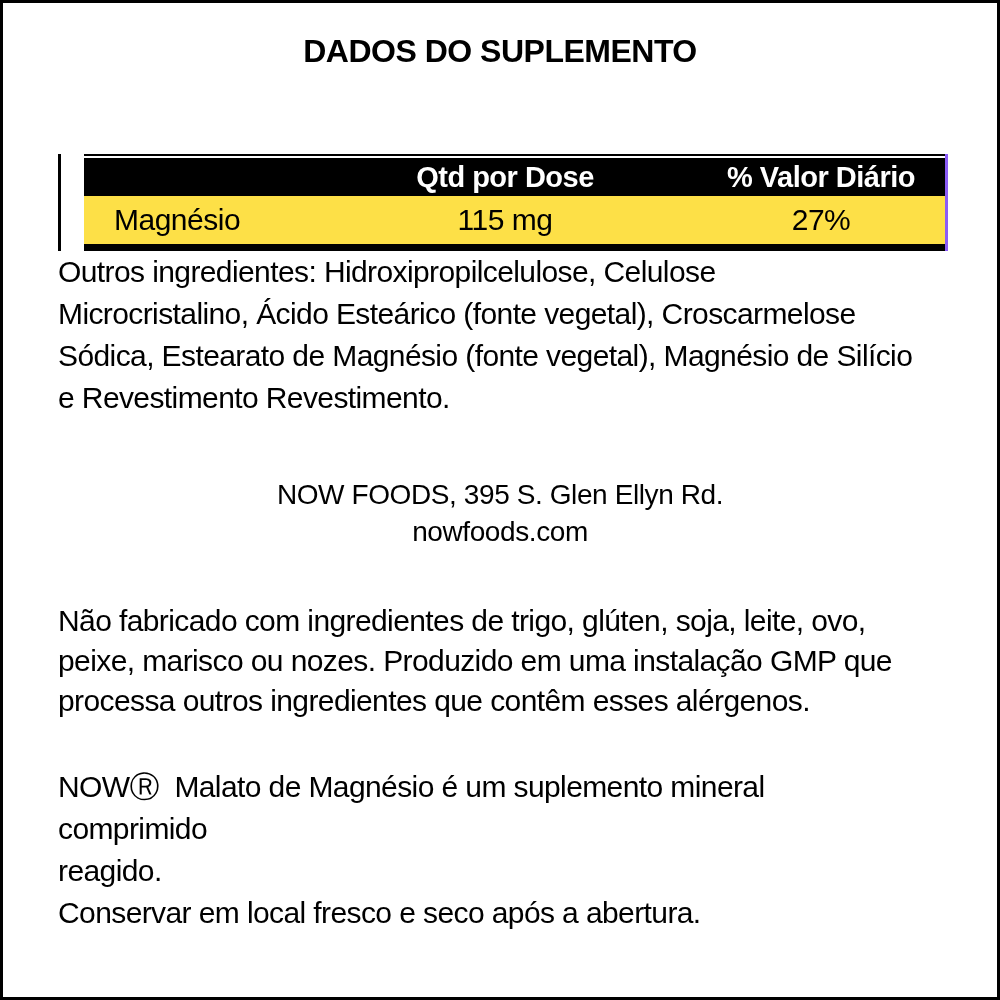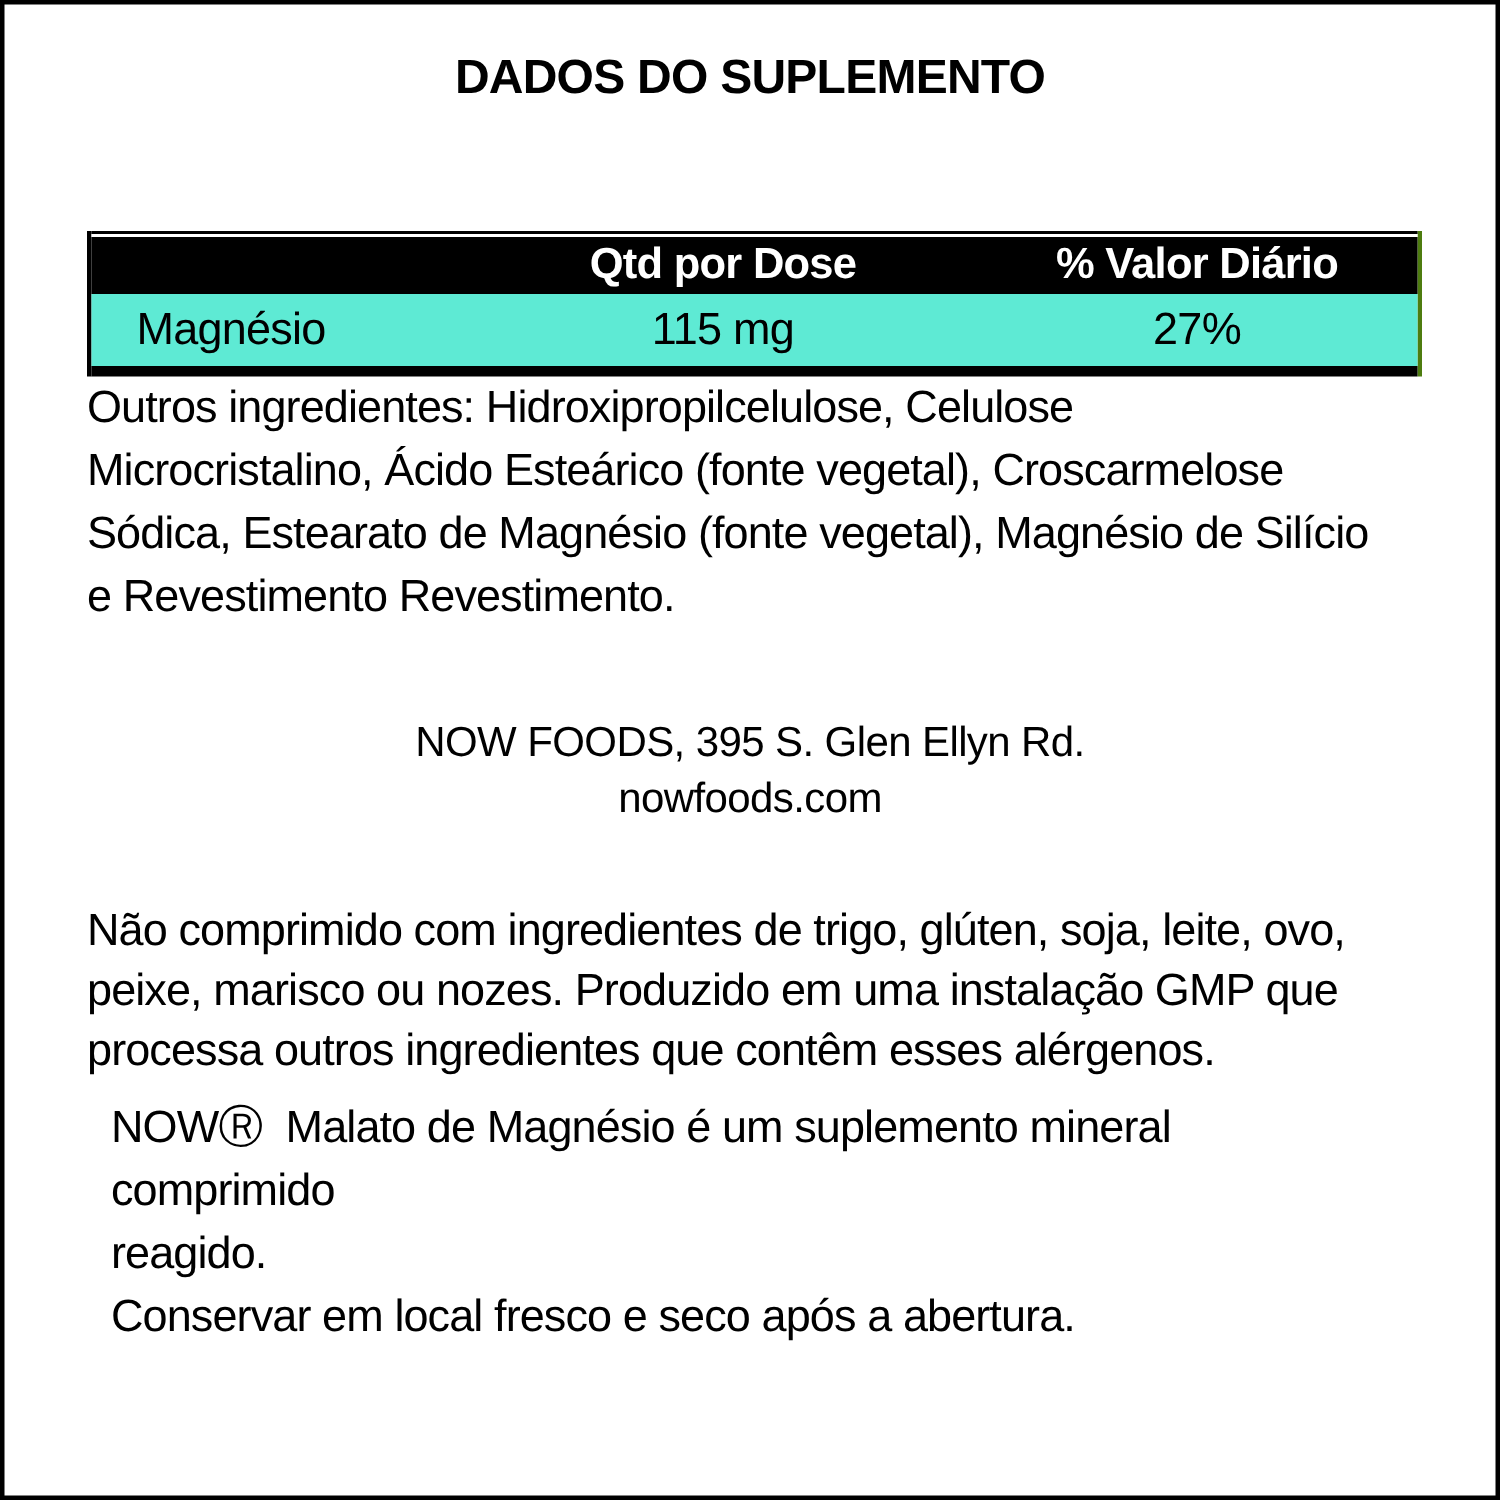--- a/index.html
+++ b/index.html
@@ -37,21 +37,22 @@
     letter-spacing: -0.5px;
   }
   
   .facts-table {
     position: absolute;
     left: 55px;
     top: 151px;
     width: 890px;
     box-sizing: border-box;
     border-left: 3px solid #000000;
-    border-right: 3px solid #4d7c0f;
+    border-right: 3px solid #8b5cf6;
+    padding-left: 23px;
   }
   .facts-toprule {
     height: 2px;
     background: #000000;
   }
   .facts-topgap {
     height: 2px;
     background: #ffffff;
   }
   .facts-header {
@@ -59,21 +60,21 @@
     height: 38px;
     background: #000000;
     color: #ffffff;
     font-size: 29px;
     font-weight: bold;
     letter-spacing: -0.5px;
   }
   .facts-row {
     position: relative;
     height: 48px;
-    background: #5eead4;
+    background: #fde047;
     color: #000000;
     font-size: 30px;
     letter-spacing: -0.5px;
   }
   .cell {
     position: absolute;
     top: 50%;
     transform: translateY(-50%);
     white-space: nowrap;
   }
@@ -96,21 +97,21 @@
   .para {
     position: absolute;
     left: 55px;
     right: 40px;
     font-size: 30px;
     letter-spacing: -0.6px;
     line-height: 42px;
   }
   .para-ingredients { top: 248px; }
   .para-allergen    { top: 598px; line-height: 40px; }
-  .para-description { top: 728px; margin-left: 16px; }
+  .para-description { top: 763px; }
   .text-line {
     white-space: pre-wrap;
   }
   .address-block {
     position: absolute;
     left: 0;
     top: 452px;
     width: 100%;
     text-align: center;
     font-size: 28px;
@@ -151,21 +152,21 @@
     <div class="text-line">Sódica, Estearato de Magnésio (fonte vegetal), Magnésio de Silício</div>
     <div class="text-line">e Revestimento Revestimento.</div>
   </div>
 
   <div class="address-block">
     <div class="text-line">NOW FOODS, 395 S. Glen Ellyn Rd.</div>
     <div class="text-line">nowfoods.com</div>
   </div>
 
   <div class="para para-allergen">
-    <div class="text-line">Não comprimido com ingredientes de trigo, glúten, soja, leite, ovo,</div>
+    <div class="text-line">Não fabricado com ingredientes de trigo, glúten, soja, leite, ovo,</div>
     <div class="text-line">peixe, marisco ou nozes. Produzido em uma instalação GMP que</div>
     <div class="text-line">processa outros ingredientes que contêm esses alérgenos.</div>
   </div>
 
   <div class="para para-description">
     <div class="text-line">NOWⓇ  Malato de Magnésio é um suplemento mineral</div>
     <div class="text-line">comprimido</div>
     <div class="text-line">reagido.</div>
     <div class="text-line">Conservar em local fresco e seco após a abertura.</div>
   </div>

